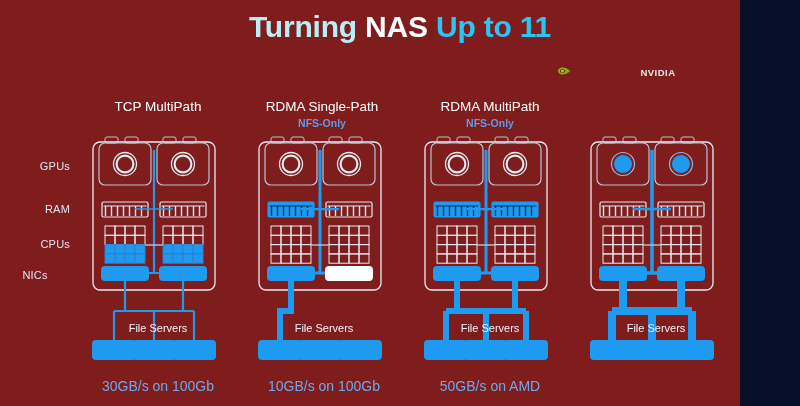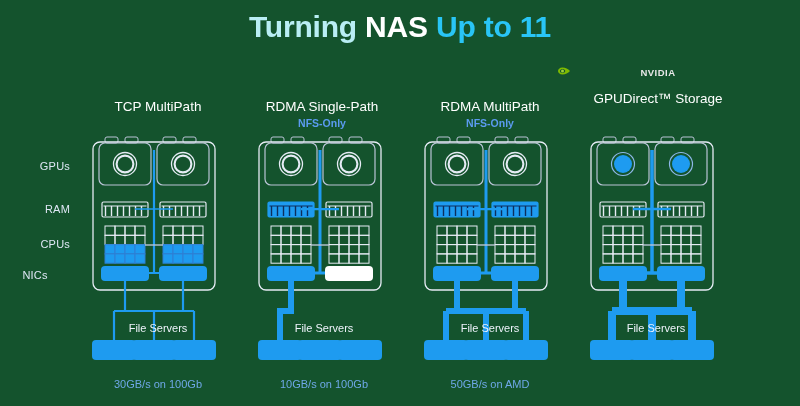--- a/index.html
+++ b/index.html
@@ -2,21 +2,21 @@
 <html><head>
 <meta charset="utf-8">
 <style>
   * { box-sizing: border-box; margin: 0; padding: 0; }
   html, body {
     width: 800px; height: 406px;
     background: #081029;
     font-family: "Liberation Sans", sans-serif;
     overflow: hidden;
   }
-  #stage { position: relative; width: 800px; height: 406px; background: #14532d; }
+  #stage { position: relative; width: 740px; height: 406px; background: #7f1d1d; }
 
   
   #title {
     position: absolute; top: 10px; left: 0; width: 800px;
     text-align: center;
     font-size: 30px; font-weight: bold; letter-spacing: -0.2px;
     white-space: nowrap;
   }
   #title .t1 { color: #b9eef4; }
   #title .t2 { color: #ffffff; }
@@ -42,21 +42,21 @@
 
   
   .row-label {
     position: absolute; right: 0; width: 70px; text-align: right;
     font-size: 11px; color: #dfe7f5; letter-spacing: .2px;
   }
 
   
   .caption {
     position: absolute; width: 200px; text-align: center;
-    font-size: 11px; color: #6fa8e8; white-space: nowrap;
+    font-size: 14px; color: #6fa8e8; white-space: nowrap;
   }
   .caption.bright { color: #35c8f2; font-weight: bold; }
 
   svg { position: absolute; top: 0; left: 0; }
 </style>
 </head>
 <body>
 
 <div id="stage">
 
@@ -80,21 +80,20 @@
 
   <div class="col-head" id="head3" style="left:558px; top:66px;">
     <div class="nv-logo">
       <svg width="13" height="10" viewBox="0 0 26 20">
         <path d="M9 3 C3 3 0 7 0 10 C0 13 3 17 9 17 C15 17 20 14 24 10 C20 6 15 3 9 3 Z
                  M9 6 C12 6 14.5 8 14.5 10 C14.5 12 12 14 9 14 C6 14 3.8 12 3.8 10 C3.8 8 6 6 9 6 Z" fill="#7fba00"></path>
         <ellipse cx="9" cy="10" rx="3" ry="3" fill="#9fd03c"></ellipse>
       </svg>
       <span class="nv-word">NVIDIA</span>
     </div>
-    <div class="col-title">GPUDirect™ Storage</div>
   </div>
 
   <div class="row-label" style="top:160px; left:0px;">GPUs</div>
   <div class="row-label" style="top:203px; left:0px;">RAM</div>
   <div class="row-label" style="top:238px; left:0px;">CPUs</div>
   <div class="row-label" style="top:269px; left:0px;text-align:center;">NICs</div>
 
   <svg id="diagram" width="800" height="406">
       <rect x="105" y="137" width="13" height="6" rx="2" fill="none" stroke="#b9c4d6" stroke-width="1"></rect>
       <rect x="125" y="137" width="13" height="6" rx="2" fill="none" stroke="#b9c4d6" stroke-width="1"></rect>

